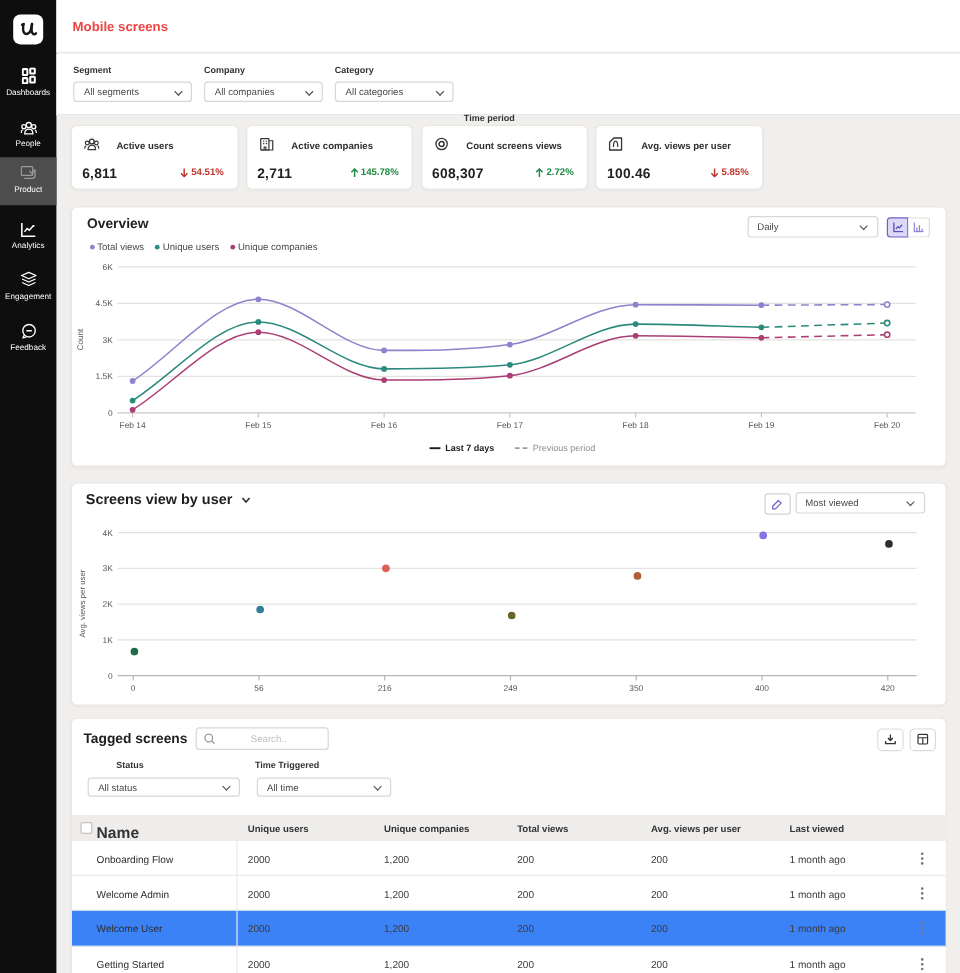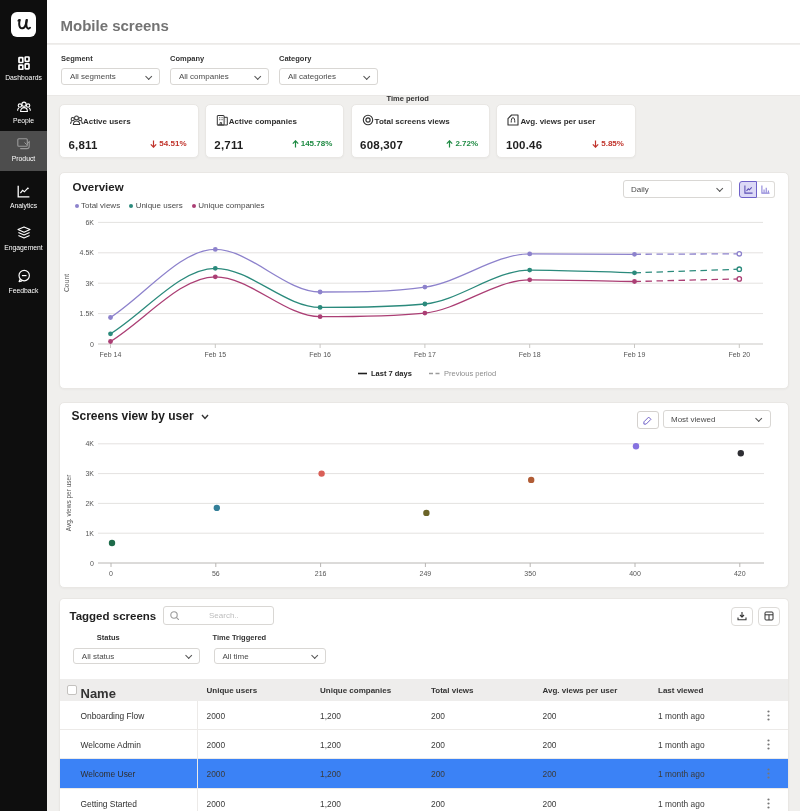--- a/index.html
+++ b/index.html
@@ -8,32 +8,32 @@
 #app { position:relative; width:800px; height:811px; }
 
 #sidebar { position:absolute; left:0; top:0; width:47px; height:811px; background:#0e0e0e; }
 #logo { position:absolute; left:11px; top:12px; width:25px; height:25px; background:#fff; border-radius:6px; text-align:center; }
 .nav-item { position:absolute; left:0; width:47px; text-align:center; color:#fff; }
 .nav-item .lbl { font-size:6.8px; margin-top:4px; }
 .nav-item svg { display:block; margin:0 auto; }
 #nav-product { background:#4d4d4d; }
 
 #header { position:absolute; left:47px; top:0; width:753px; height:44px; background:#fff; border-bottom:1px solid #eceae8; }
-#header h1 { font-size:15px; font-weight:bold; color:#737373; position:absolute; left:13.5px; top:17px; }
+#header h1 { font-size:11px; font-weight:bold; color:#ef4444; position:absolute; left:13.5px; top:17px; }
 #filters { position:absolute; left:47px; top:45px; width:753px; height:51px; background:#fff; border-bottom:1px solid #eae8e6; }
 .fgroup { position:absolute; top:9px; }
 .fgroup .flabel { font-size:7.5px; font-weight:bold; color:#333; margin-bottom:5px; }
 .sel { position:relative; background:#fff; border:1px solid #d9d7d4; border-radius:3px; font-size:8px; color:#4a4a4a; display:flex; align-items:center; padding:0 8px; }
 .sel .chev { position:absolute; right:7px; top:50%; width:6px; height:6px; margin-top:-4px; }
 .chev::before { content:""; position:absolute; left:0; top:1px; width:4.4px; height:4.4px; border-right:1.3px solid #555; border-bottom:1.3px solid #555; transform:rotate(45deg); }
 
 .card { position:absolute; background:#fff; border:1px solid #e9e7e4; border-radius:5px; box-shadow:0 1px 2px rgba(0,0,0,0.03); }
 .stat { width:139.5px; height:54px; top:104px; }
 .stat .icon { position:absolute; left:10px; top:9px; }
-.stat .slabel { position:absolute; left:23px; top:12px; font-size:8px; font-weight:bold; color:#2e2e2e; }
+.stat .slabel { position:absolute; left:37px; top:12px; font-size:8px; font-weight:bold; color:#2e2e2e; }
 .stat .num { position:absolute; left:8.5px; top:34px; font-size:11.5px; font-weight:bold; color:#1f1f1f; letter-spacing:0.2px; }
 .stat .delta { position:absolute; right:11px; top:34px; font-size:8px; font-weight:bold; display:flex; align-items:center; gap:2px; }
 .delta.down { color:#c0332b; }
 .delta.up { color:#1d8a42; }
 
 #overview-card { left:59px; top:172px; width:730px; height:217px; }
 #scatter-card { left:59px; top:402px; width:730px; height:186px; }
 #table-card { left:59px; top:598px; width:730px; height:213px; border-bottom:none; border-bottom-left-radius:0; border-bottom-right-radius:0; }
 .card h2 { font-size:11.5px; font-weight:bold; color:#1e1e1e; }
 
@@ -150,21 +150,21 @@
     <div class="num">2,711</div>
     <div class="delta up"><svg width="7" height="8" viewBox="0 0 7 8" fill="none" stroke="#1d8a42" stroke-width="1.2">
             <path d="M3.5 7.5 V1 M0.8 3.6 L3.5 0.8 L6.2 3.6"></path>
           </svg> 145.78%</div>
   </div>
   <div class="card stat" style="left:350.6px;">
     <svg class="icon" width="12" height="12" viewBox="0 0 12 12" fill="none" stroke="#333">
       <circle cx="6" cy="6" r="4.7" stroke-width="1.1"></circle>
       <circle cx="6" cy="6" r="2.1" stroke-width="1.2"></circle>
     </svg>
-    <div class="slabel">Total screens views</div>
+    <div class="slabel">Count screens views</div>
     <div class="num">608,307</div>
     <div class="delta up"><svg width="7" height="8" viewBox="0 0 7 8" fill="none" stroke="#1d8a42" stroke-width="1.2">
             <path d="M3.5 7.5 V1 M0.8 3.6 L3.5 0.8 L6.2 3.6"></path>
           </svg> 2.72%</div>
   </div>
   <div class="card stat" style="left:496.4px;">
     <svg class="icon" width="12" height="12" viewBox="0 0 12 12" fill="none" stroke="#333" stroke-width="1.1">
       <path d="M1 11 V4.6 L4.6 1 H11 V11 Z" stroke-linejoin="round"></path>
       <path d="M4.2 8.5 C4.2 5.6 4.8 3.6 6 3.6 C7.2 3.6 7.8 5.6 7.8 8.5" stroke-width="1"></path>
     </svg>

